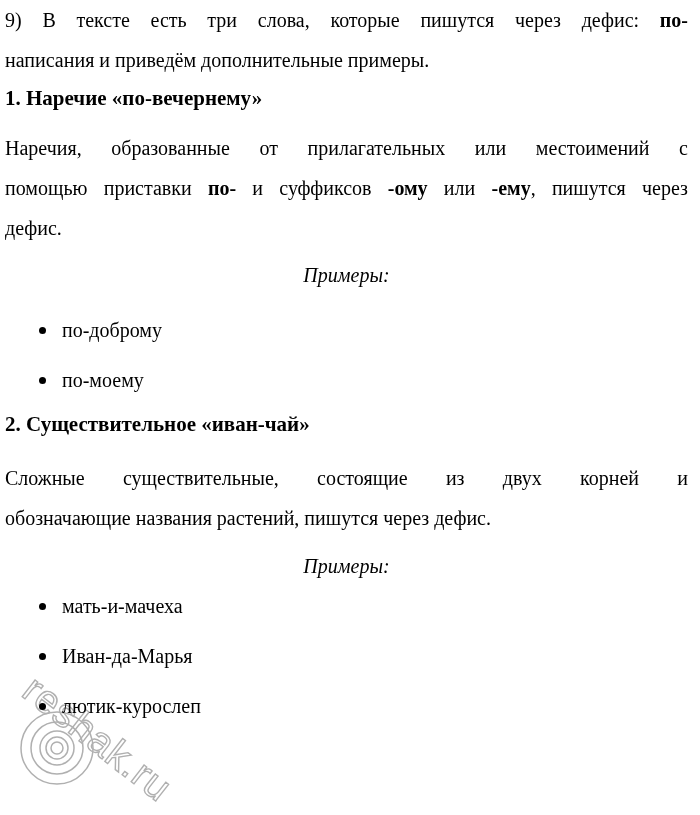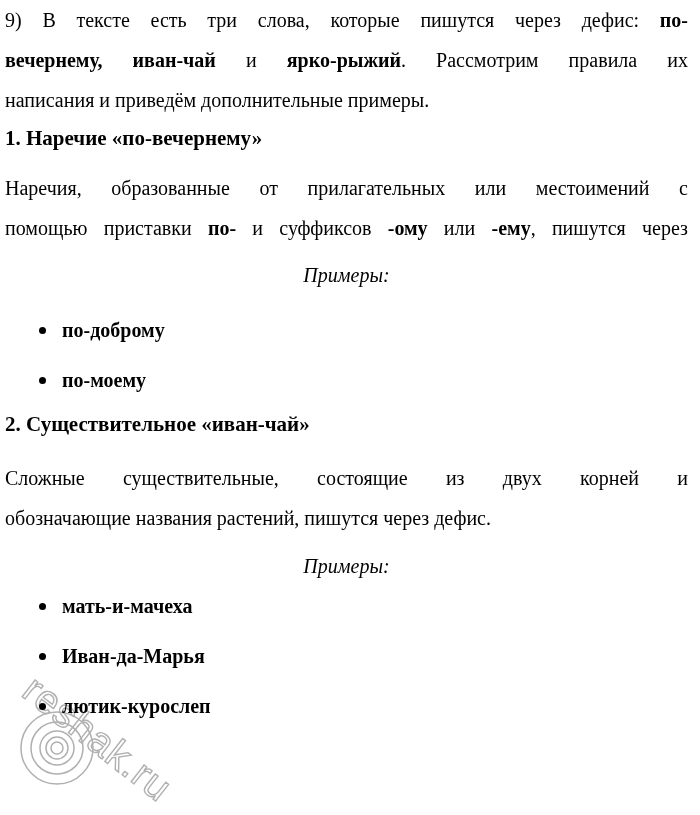--- a/index.html
+++ b/index.html
@@ -44,21 +44,20 @@
   ul.examples {
     list-style: none;
     margin: 31px 0 0 0;
     padding: 0;
   }
   #ul2 { margin-top: 16px; }
   ul.examples li {
     position: relative;
     margin: 0 0 26px 57px;
     line-height: 24px;
-    font-weight: bold;
   }
   ul.examples li:last-child { margin-bottom: 0; }
   .bullet {
     position: absolute;
     left: -23px;
     top: 9px;
     width: 7px;
     height: 7px;
     border-radius: 50%;
     background: #000;
@@ -89,29 +88,29 @@
     <circle cx="57" cy="100" r="11" stroke="#b0b0b0"></circle>
     <circle cx="57" cy="100" r="6" stroke="#b0b0b0"></circle>
   </g>
   <text class="wm-text" transform="translate(20,47) rotate(38)" fill="none" stroke-width="1.4" stroke="#b0b0b0">reshak.ru</text>
 </svg>
 
 <div class="doc">
 
   <div id="p1" class="para">
       <div class="line just"><span>9) В тексте есть три слова, которые пишутся через дефис: </span><span class="b">по-</span></div>
-      <div class="line just"><span class="b">вечернему,</span><span> </span><span class="b">иван-чай</span><span> и </span><span class="b">ярко-рыжий</span><span>. Рассмотрим правила их</span></div>
       <div class="line"><span>написания и приведём дополнительные примеры.</span></div>
     </div>
 
   <h2 id="h1" class="heading"><span class="b">1. Наречие «по-вечернему»</span></h2>
 
   <div id="p2" class="para">
       <div class="line just"><span>Наречия, образованные от прилагательных или местоимений с</span></div>
       <div class="line just"><span>помощью приставки </span><span class="b">по-</span><span> и суффиксов </span><span class="b">-ому</span><span> или </span><span class="b">-ему</span><span>, пишутся через</span></div>
+      <div class="line"><span>дефис.</span></div>
     </div>
 
   <div id="lbl1" class="examples-label">Примеры:</div>
 
   <ul id="ul1" class="examples">
     <li>
       <span class="bullet"></span>
       <span>по-доброму</span>
     </li>
     <li>

